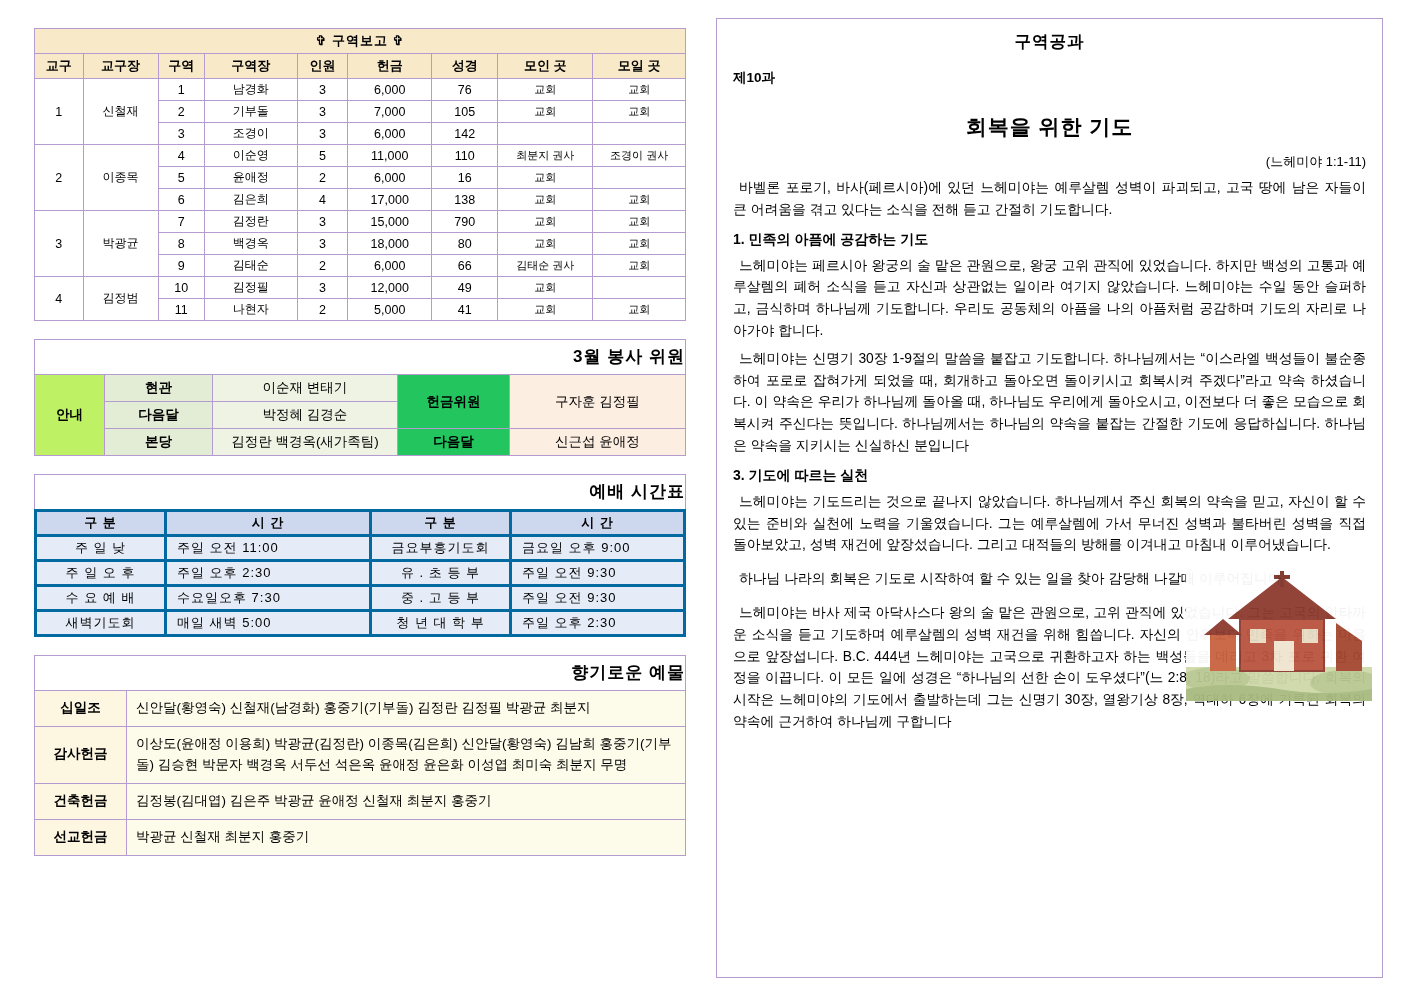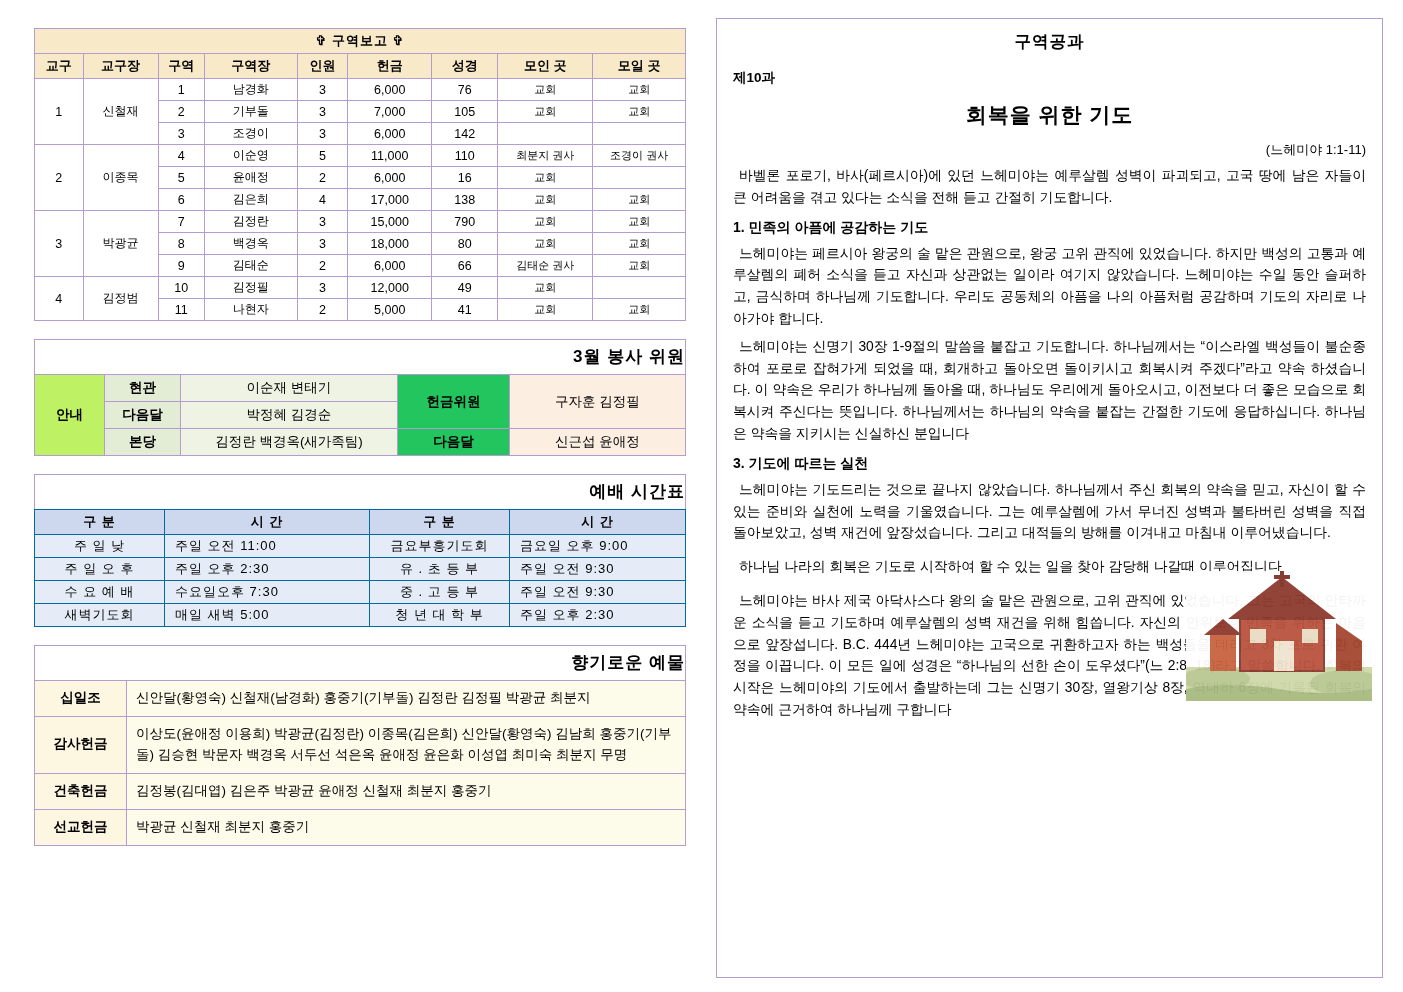--- a/index.html
+++ b/index.html
@@ -60,28 +60,28 @@
 
   
   #t-bs td {
     border: 1px solid #b49bd0;
     text-align: center;
     padding: 4px 4px;
     font-size: 13.5px;
     height: 27px;
   }
   #t-bs .lbl { background: #bef264; font-weight: bold; width: 70px; }
-  #t-bs .k { background: #e3ecd4; font-weight:bold; width: 76px;}
+  #t-bs .k { background: #e3ecd4; font-weight:bold; width: 108px;}
   #t-bs .v { background: #eef3e4; }
   #t-bs .lbl2 { background: #22c55e; font-weight: bold; width: 112px;}
   #t-bs .v2 { background: #fdeee2; width: 176px;}
 
   
   #t-yb td, #t-yb th {
-    border: 1px solid #0369a1;
+    border: 3px solid #0369a1;
     text-align: center;
     padding: 2px 6px;
     font-size: 13px;
     height: 22px;
     letter-spacing:1px;
   }
   #t-yb thead th { background:#cdd8ee; font-weight:bold; height:25px;}
   #t-yb tbody td { background:#e6ecf7; }
   #t-yb .l { text-align:left; padding-left:10px;}
 
@@ -99,21 +99,21 @@
   
   .rbox {
     border: 1px solid #b49bd0;
     height: 960px;
     padding: 12px 16px 10px 16px;
     position: relative;
     overflow: hidden;
   }
   .r-title { text-align:center; font-weight:bold; font-size:16.5px; letter-spacing:1px;}
   .r-lesson { font-weight:bold; font-size:13.5px; margin-top:16px;}
-  .r-head { text-align:center; font-weight:bold; font-size:21px; margin-top:14px; letter-spacing:1px;}
+  .r-head { text-align:center; font-weight:bold; font-size:21px; margin-top:26px; letter-spacing:1px;}
   .r-ref { text-align:right; font-size:13px; margin-top:12px;}
   p.body {
     margin: 6px 0 0 0;
     font-size: 13.8px;
     line-height: 1.58;
     text-align: justify;
     text-justify: inter-character;
   }
   p.body.ind { text-indent: 6px; }
   .sub { font-weight:bold; font-size:14px; margin: 10px 0 0 0;}

